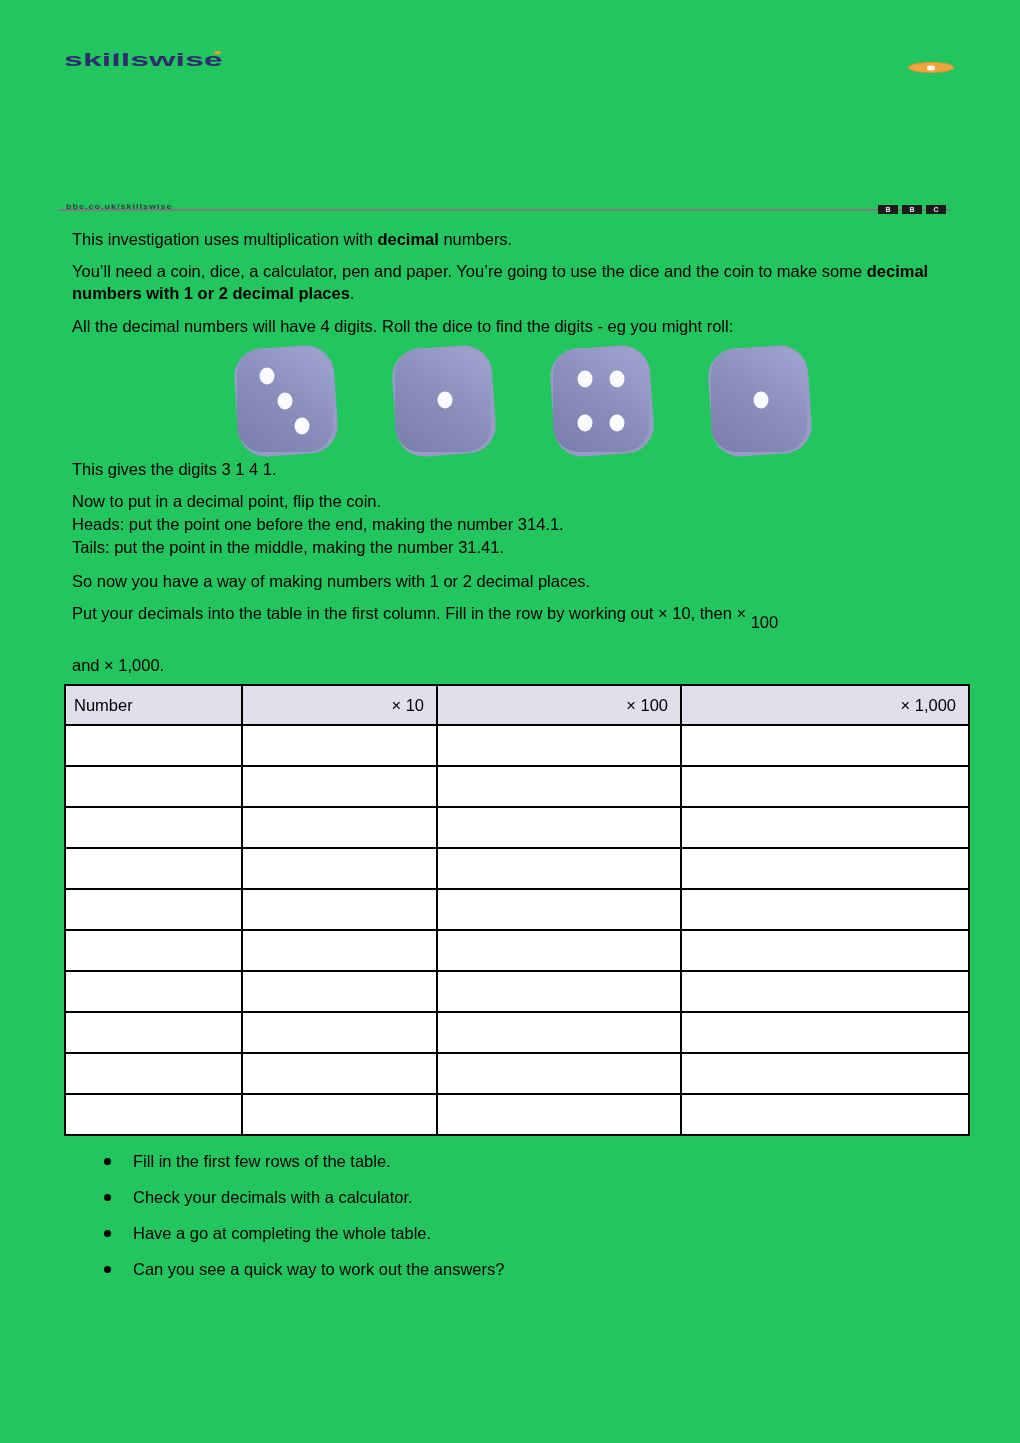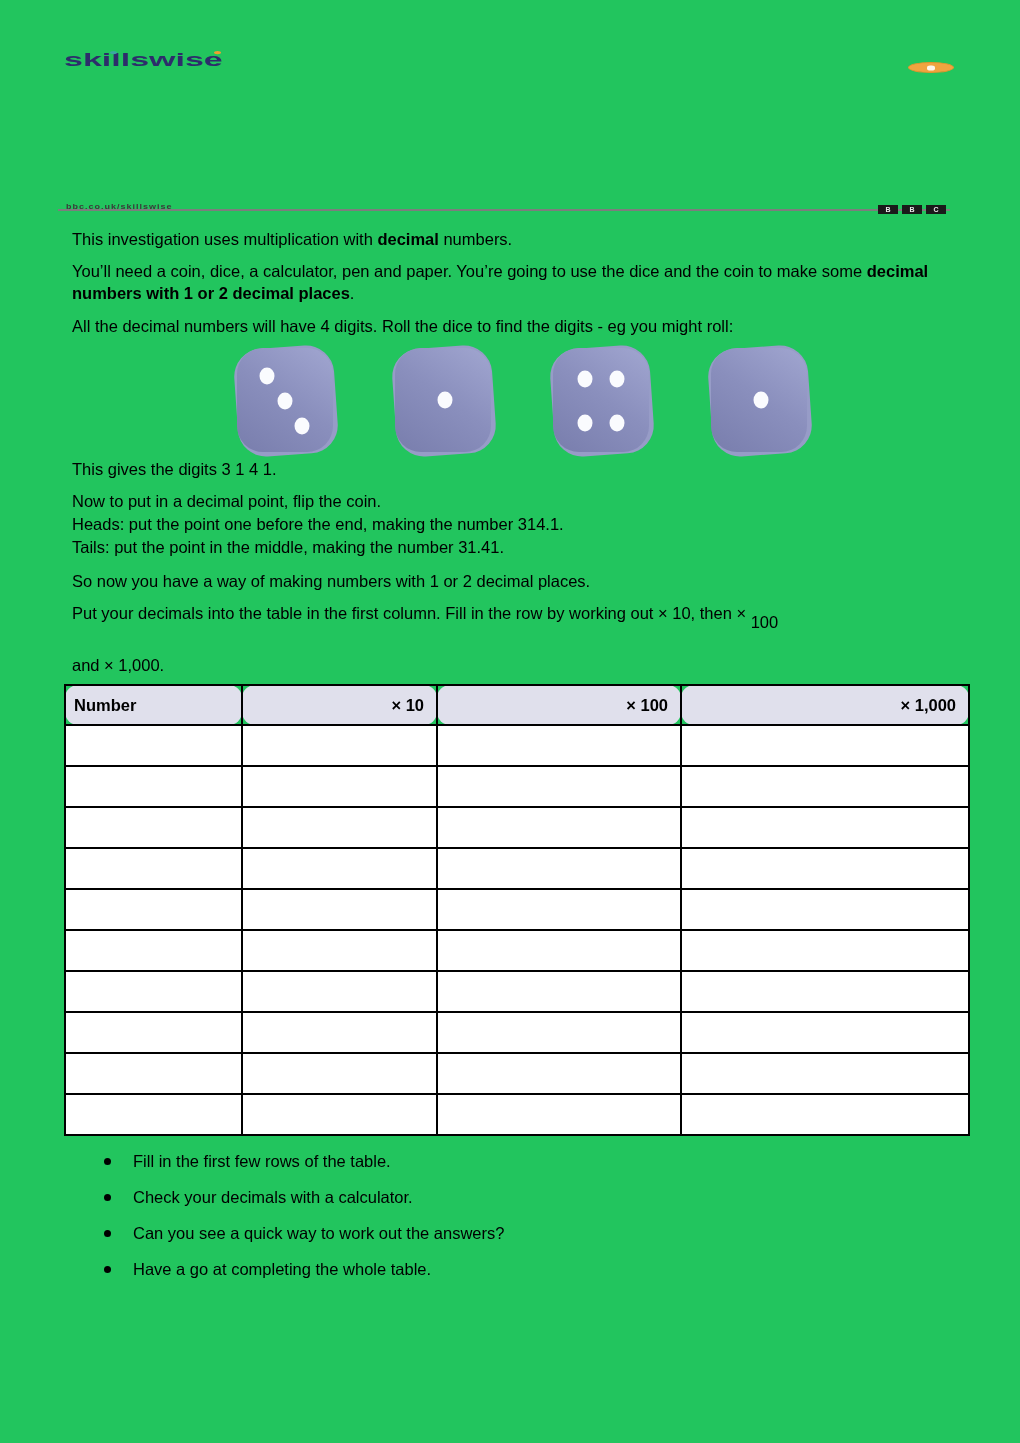--- a/index.html
+++ b/index.html
@@ -63,22 +63,22 @@
   .so-now{margin-bottom:10px !important;}
   .put-line{margin-bottom:30px !important;}
   .drop{position:relative;top:9px;}
   .and-line{margin-bottom:8px !important;}
   
   table.mult{
     border-collapse:collapse;margin-left:-8px;width:904px;table-layout:fixed;
   }
   table.mult th,table.mult td{border:2px solid #000;}
   table.mult th{
-    background:#e0e0ec;height:38px;font-size:16.5px;font-weight:bold;
-    padding:0 12px;text-align:right;border-radius:13px;
+    background:#e0e0ec;height:38px;font-size:16.5px;font-weight:normal;
+    padding:0 12px;text-align:right;
   }
   table.mult th:first-child{text-align:left;padding:0 8px;}
   table.mult td{height:37px;background:#fff;}
   .col1{width:177px;}.col2{width:195px;}.col3{width:244px;}.col4{width:288px;}
   
   .bullets{margin:12px 0 0 0;padding:0;list-style:none;}
   .bullets li{position:relative;padding-left:61px;margin:14px 0;line-height:22px;}
   .bullets li::before{
     content:"";position:absolute;left:32px;top:8px;width:7px;height:7px;border-radius:50%;background:#000;
   }
@@ -229,18 +229,18 @@
             <td></td>
             <td></td>
             <td></td>
           </tr>
         </tbody>
     </table>
 
     <ul class="bullets">
       <li>Fill in the first few rows of the table.</li>
       <li>Check your decimals with a calculator.</li>
+      <li>Have a go at completing the whole table.</li>
       <li>Can you see a quick way to work out the answers?</li>
-      <li>Have a go at completing the whole table.</li>
     </ul>
 
   </div>
 </div>
 
 </body></html>

